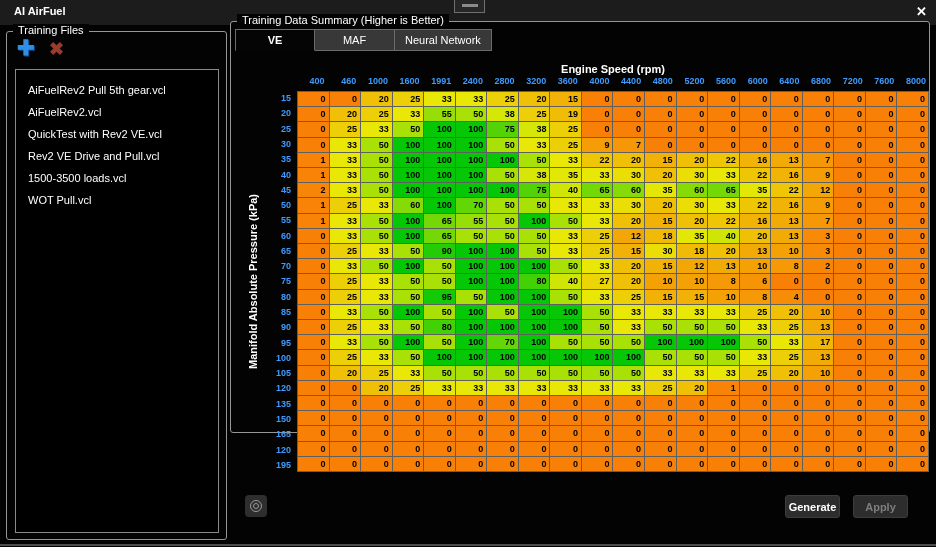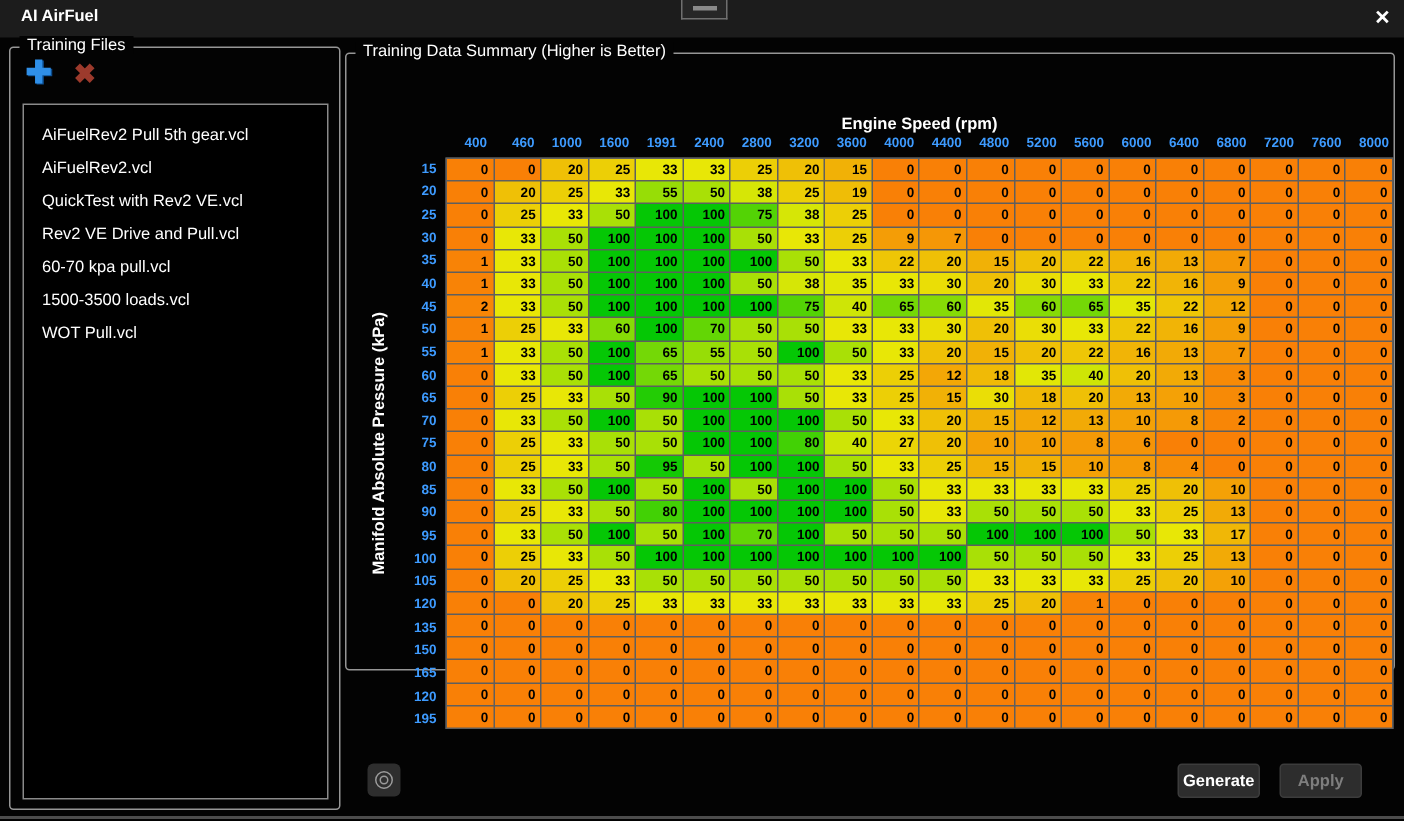--- a/index.html
+++ b/index.html
@@ -10,21 +10,21 @@
   .titlebar { position:absolute; left:0; top:0; width:936px; height:25px; background:#1c1c1c; }
   .titlebar .wtitle { position:absolute; left:14px; top:5px; font-size:11px; font-weight:bold; color:#fff; }
   .drag-widget { position:absolute; left:454px; top:0; width:31px; height:13px; background:#262626;
     border:1px solid #6f6f6f; border-top:none; }
   .drag-widget .line { width:16px; height:3px; background:#8a8a8a; margin:4px auto 0; }
   .closex { position:absolute; right:9px; top:4px; font-size:13px; font-weight:bold; color:#fff; cursor:pointer; }
 
   
   .groupbox { position:absolute; border:1px solid #969696; border-radius:3px; background:#030303; }
   .gb-left  { left:6px;   top:31px; width:221px; height:509px; }
-  .gb-right { left:230px; top:35px; width:700px; height:412px; }
+  .gb-right { left:230px; top:21px; width:700px; height:412px; }
   .group-label { position:absolute; top:-8px; left:6px; background:#030303; padding:0 5px;
     font-size:11px; color:#fff; white-space:nowrap; }
 
   
   .toolbar { position:absolute; left:10px; top:4px; }
   .icon-add { font-size:21px; font-weight:bold; color:#2f8fe8; margin-right:10px; cursor:pointer;
     text-shadow:1px 1px 0 #0c4d8f; }
   .icon-del { font-size:18px; font-weight:bold; color:#9c3a2c; cursor:pointer; }
   .filelist { position:absolute; left:8px; top:37px; width:204px; height:464px;
     border:1px solid #8a8a8a; background:#000; padding-top:9px; overflow:hidden; }
@@ -90,28 +90,32 @@
   <span class="group-label">Training Files</span>
   <div class="toolbar">
     <span class="icon-add">✚</span>
     <span class="icon-del">✖</span>
   </div>
   <div class="filelist" id="filelist">
       <div class="file-item">AiFuelRev2 Pull 5th gear.vcl</div>
       <div class="file-item">AiFuelRev2.vcl</div>
       <div class="file-item">QuickTest with Rev2 VE.vcl</div>
       <div class="file-item">Rev2 VE Drive and Pull.vcl</div>
-      <div class="file-item">60-70 kpa pull.vcl</div>
       <div class="file-item">1500-3500 loads.vcl</div>
       <div class="file-item">WOT Pull.vcl</div>
     </div>
 </div>
 
 <div class="groupbox gb-right">
   <span class="group-label">Training Data Summary (Higher is Better)</span>
+  <div class="tabs" id="tabs">
+      <div class="tab sel">VE</div>
+      <div class="tab">MAF</div>
+      <div class="tab">Neural Network</div>
+    </div>
 
   <div class="xlabel">Engine Speed (rpm)</div>
   <div class="ylabel">Manifold Absolute Pressure (kPa)</div>
   <div class="colheads" id="colheads">
       <div class="colhead">400</div>
       <div class="colhead">460</div>
       <div class="colhead">1000</div>
       <div class="colhead">1600</div>
       <div class="colhead">1991</div>
       <div class="colhead">2400</div>

